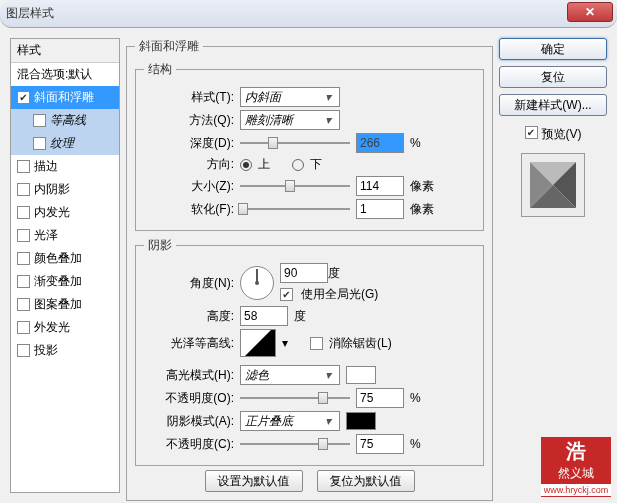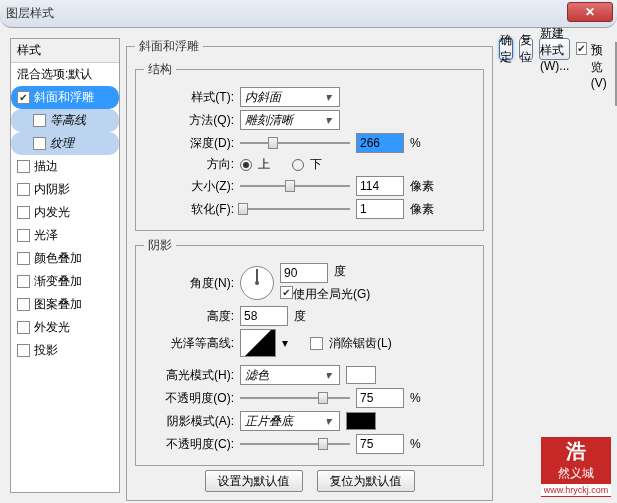--- a/index.html
+++ b/index.html
@@ -3,45 +3,45 @@
 <meta charset="utf-8">
 <style>
 * { box-sizing: border-box; margin: 0; padding: 0; font-family: "Microsoft YaHei", SimSun, sans-serif; font-size: 12px; }
 body { background: #f0f0f0; width: 617px; height: 503px; overflow: hidden; position: relative; }
 .titlebar { height: 28px; background: linear-gradient(#eaeef5, #d9e0ec); border-bottom: 1px solid #a3a3a3; display: flex; align-items: center; padding: 0 6px; position: relative; border-radius: 12px; }
 .titlebar .title { color: #333; }
 .close-btn { position: absolute; right: 4px; top: 2px; width: 46px; height: 20px; background: linear-gradient(#e07070, #c23a3a); border: 1px solid #8b2b2b; border-radius: 3px; color: #fff; text-align: center; line-height: 18px; cursor: pointer; font-weight: bold; }
 .dialog-body { display: flex; padding: 10px; gap: 6px; height: calc(100% - 28px); background: #f0f0f0; }
 .left-panel { width: 110px; border: 1px solid #a0a0a0; background: #fff; display: flex; flex-direction: column; }
 .lp-head { background: #f0f0f0; border-bottom: 1px solid #ccc; padding: 3px 6px; }
-.lp-item { padding: 3px 6px; display: flex; align-items: center; gap: 4px; cursor: pointer; border-radius: 10px; }
+.lp-item { padding: 3px 6px; display: flex; align-items: center; gap: 4px; cursor: pointer; }
 .lp-item.sub { padding-left: 22px; font-style: italic; }
 .lp-item.selected { background: #3399ff; color: #fff; }
 .lp-item.sel2 { background: #bcd4ef; }
 .cb { width: 13px; height: 13px; border: 1px solid #888; background: #fff; display: inline-flex; align-items: center; justify-content: center; font-size: 10px; color: #333; }
 .cb.checked::after { content: "✔"; }
 .center-panel { flex: 1; display: flex; flex-direction: column; gap: 4px; }
 fieldset { border: 1px solid #a0a0a0; padding: 6px 8px 8px 8px; }
 legend { padding: 0 4px; color: #333; }
 .row { display: flex; align-items: center; gap: 6px; margin: 3px 0; }
 .lbl { width: 90px; text-align: right; }
 .combo { border: 1px solid #888; background: #fff; height: 20px; display: flex; align-items: center; padding: 0 4px; position: relative; font-style: italic; }
 .combo .arrow { margin-left: auto; width: 14px; text-align: center; color: #555; }
 .txt { border: 1px solid #888; background: #fff; height: 20px; width: 48px; padding: 0 3px; display: flex; align-items: center; }
-.txt.hl { background: #3399ff; color: #000000; }
+.txt.hl { background: #3399ff; color: #404040; }
 .slider { flex: 1; max-width: 110px; height: 18px; position: relative; }
 .slider .track { position: absolute; left: 0; right: 0; top: 8px; height: 2px; background: #999; }
 .slider .thumb { position: absolute; top: 3px; width: 10px; height: 12px; background: linear-gradient(#f6f6f6,#d6d6d6); border: 1px solid #888; transform: translateX(-50%); }
 .radio { width: 12px; height: 12px; border: 1px solid #666; border-radius: 50%; display: inline-flex; align-items: center; justify-content: center; }
 .radio.on::after { content: ""; width: 6px; height: 6px; border-radius: 50%; background: #333; }
 .gloss-contour { width: 36px; height: 28px; border: 1px solid #888; background: linear-gradient(135deg,#fff 49%,#000 51%); }
 .color-sw { width: 30px; height: 18px; border: 1px solid #888; }
 .btn { height: 22px; border: 1px solid #888; background: linear-gradient(#fefefe,#e3e3e3); padding: 0 12px; display: inline-flex; align-items: center; justify-content: center; cursor: pointer; border-radius: 2px; }
 .bottom-btns { display: flex; gap: 14px; justify-content: center; margin-top: 4px; }
-.right-panel { width: 108px; display: flex; gap: 6px; align-items: stretch; }
+.right-panel { width: 108px; display: flex; flex-direction: column; gap: 6px; align-items: stretch; }
 .r-btn { height: 22px; border: 1px solid #707d94; background: linear-gradient(#fefefe,#e3e8f0); border-radius: 3px; display: flex; align-items: center; justify-content: center; cursor: pointer; }
 .r-btn.primary { border-color: #3b6ea5; box-shadow: 0 0 3px #6fa3de; }
 .preview-box { width: 64px; height: 64px; border: 1px solid #999; background: #ececec; margin: 4px auto; position: relative; }
 .preview-bevel2 { position: absolute; inset: 8px; background: #bbb; clip-path: polygon(0 0,100% 0,50% 50%); }
 .preview-bevel3 { position: absolute; inset: 8px; background: #555; clip-path: polygon(100% 0,100% 100%,50% 50%); }
 .preview-bevel4 { position: absolute; inset: 8px; background: #888; clip-path: polygon(0 0,0 100%,50% 50%); }
 .preview-bevel5 { position: absolute; inset: 8px; background: #666; clip-path: polygon(0 100%,100% 100%,50% 50%); }
 .angle-ctl { width: 34px; height: 34px; border: 1px solid #888; border-radius: 50%; background: #fff; position: relative; }
 .angle-ctl .cross { position: absolute; left: 50%; top: 50%; width: 2px; height: 14px; background: #555; transform: translate(-50%,-100%); }
 .angle-ctl .dot { position: absolute; left: 50%; top: 50%; width: 4px; height: 4px; background: #555; border-radius: 50%; transform: translate(-50%,-50%); }
@@ -175,25 +175,25 @@
 
       <fieldset style="margin-top:6px">
         <legend>阴影</legend>
         <div class="row">
           <span class="lbl">角度(N):</span>
           <div class="angle-ctl">
               <div class="cross"></div>
               <div class="dot"></div>
             </div>
           <div style="display:flex;flex-direction:column;gap:3px">
-            <div style="display:flex;gap:6px;">
+            <div style="display:flex;align-items:center">
               <div class="txt">90</div>
               <span>度</span>
             </div>
-            <div style="display:flex;gap:0;align-items:flex-start">
+            <div style="display:flex;gap:8px;align-items:center">
               <span class="cb checked"></span>
               <span>使用全局光(G)</span>
             </div>
           </div>
         </div>
         <div class="row">
           <span class="lbl">高度:</span>
           <div class="txt">58</div>
           <span>度</span>
         </div>

